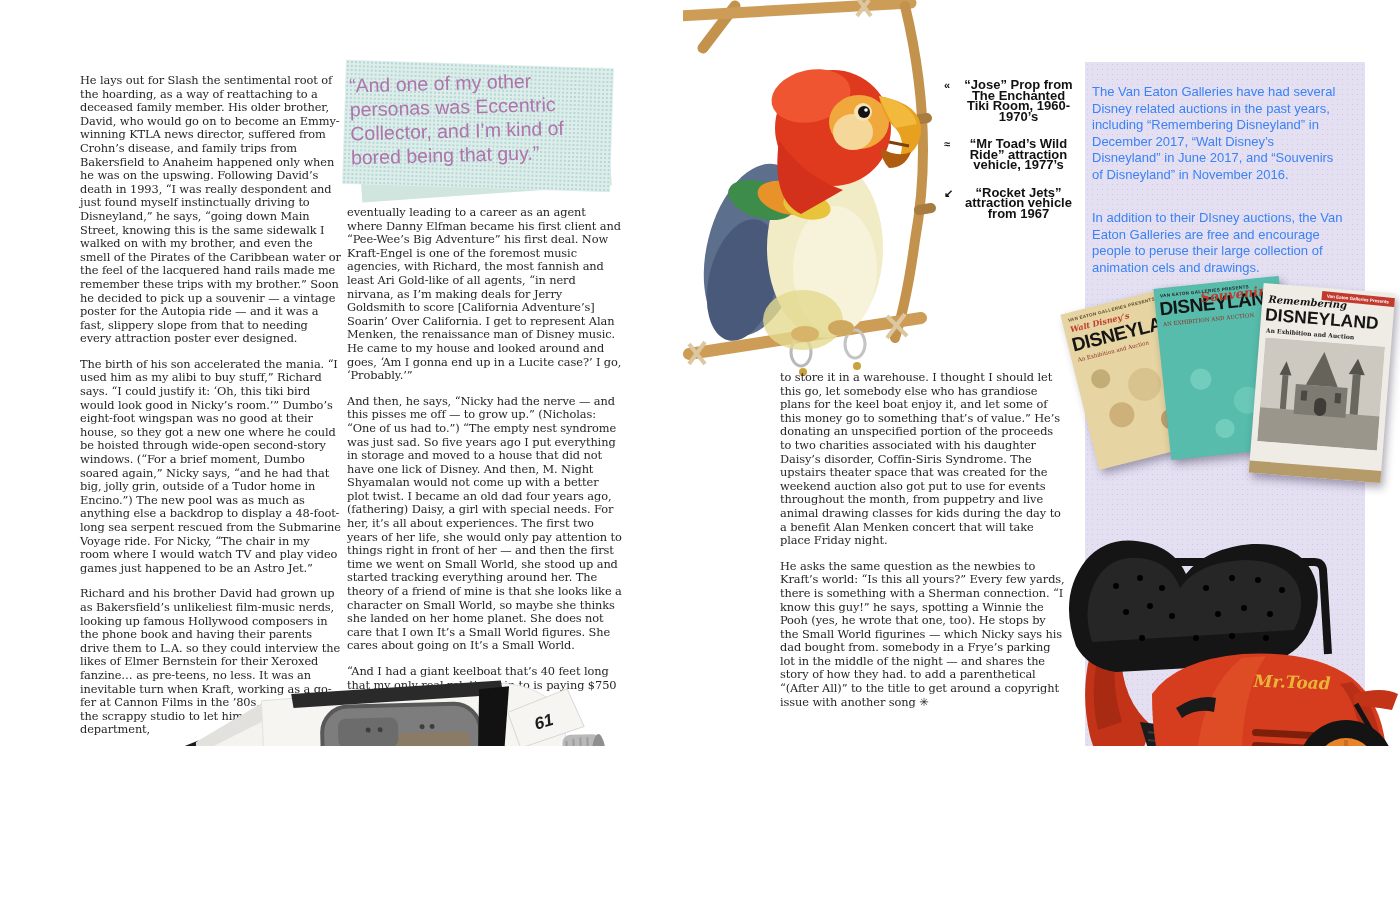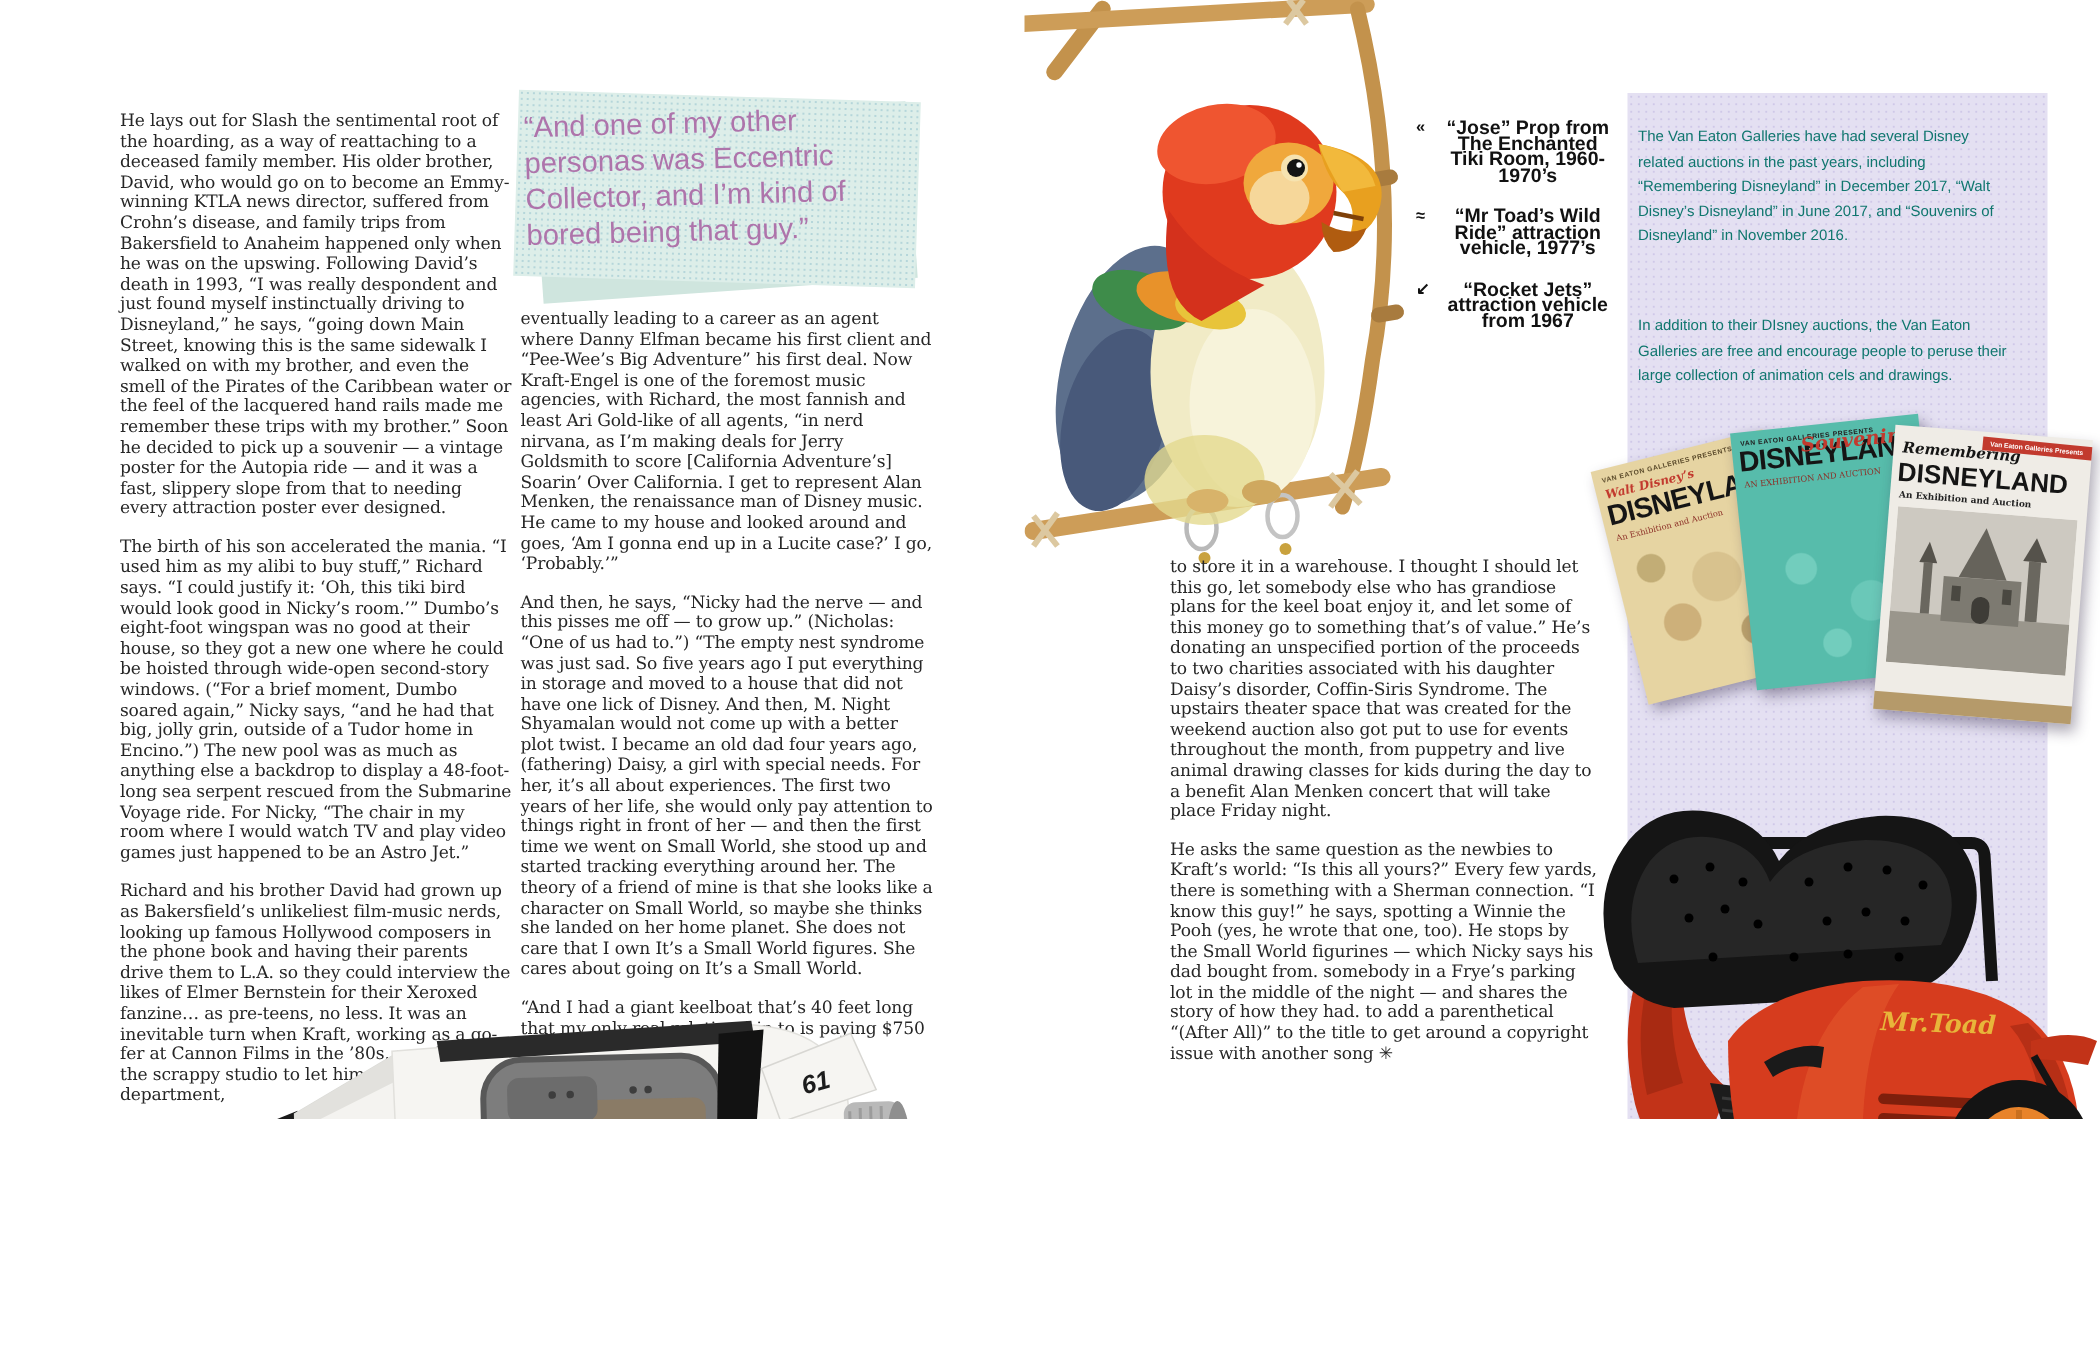--- a/index.html
+++ b/index.html
@@ -23,21 +23,21 @@
               font-size:19.5px;line-height:24px;color:#ae74ab;}
   
   .captions{position:absolute;left:944px;top:80px;width:132px;font-family:"Liberation Sans", sans-serif;}
   .caption{display:flex;gap:5px;margin-bottom:17px;}
   .cap-icon{flex:0 0 12px;font-size:11px;font-weight:700;color:#111;line-height:11px;}
   .cap-text{font-size:13px;font-weight:700;line-height:10.5px;color:#111;text-align:center;}
   
   .lavender{position:absolute;left:1085px;top:62px;width:280px;height:712px;background:#e4e0f2;
             background-image:radial-gradient(#cfc8e8 0.8px, transparent 0.9px);background-size:5px 5px;}
   .side-p{position:absolute;width:252px;margin:0;font-family:"Liberation Sans", sans-serif;
-          font-size:10px;line-height:16.5px;color:#0f766e;font-weight:500;}
+          font-size:13px;line-height:16.5px;color:#3b82f6;font-weight:500;}
   .side-p1{left:1092px;top:84px;}
   .side-p2{left:1092px;top:210px;}
   
   .posters{position:absolute;left:1078px;top:272px;width:300px;height:225px;}
   .poster{position:absolute;box-shadow:3px 5px 9px rgba(40,30,60,.38);overflow:hidden;}
   .posterA{left:0;top:26px;width:118px;height:160px;transform:rotate(-14deg);
            background:#e6d4a2;
            background-image:radial-gradient(circle at 30% 70%, #cdb07a 12px, transparent 13px),
                             radial-gradient(circle at 70% 80%, #b9a06c 10px, transparent 11px),
                             radial-gradient(circle at 55% 55%, #d8c28e 16px, transparent 17px),

